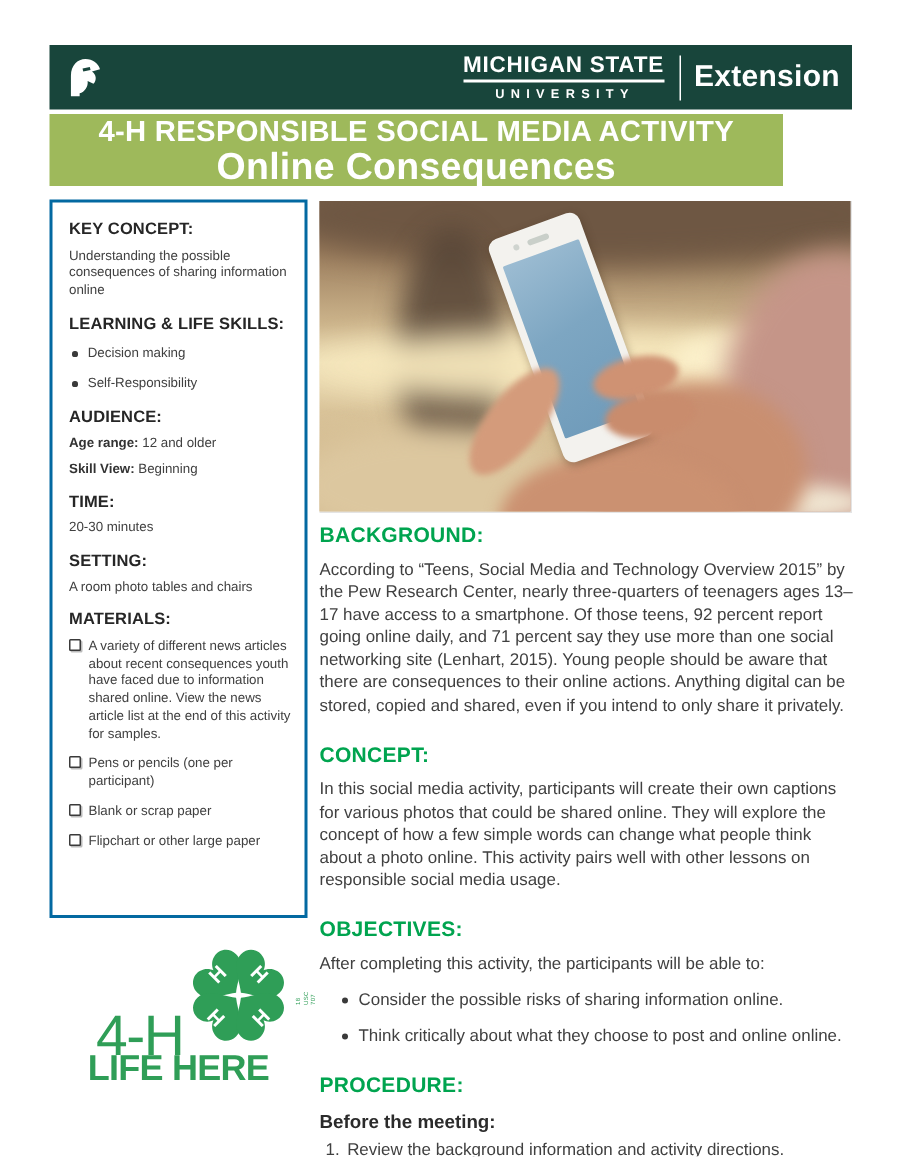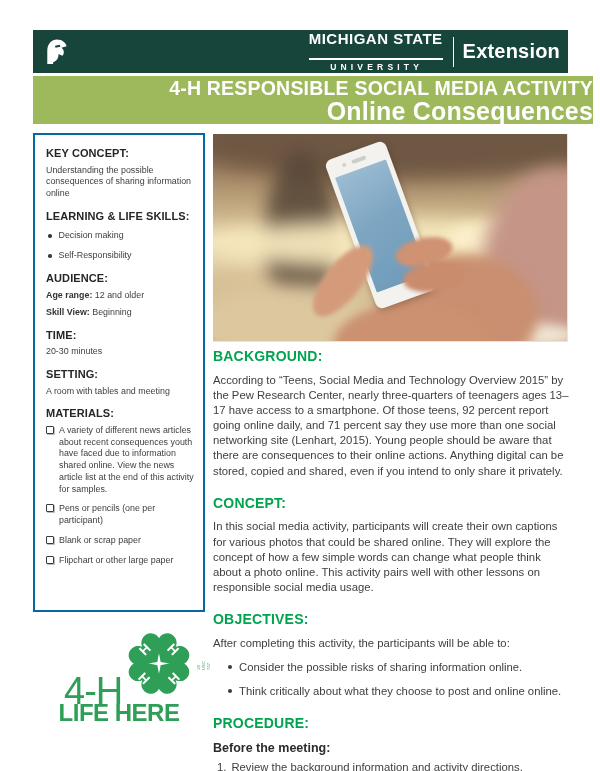--- a/index.html
+++ b/index.html
@@ -13,30 +13,30 @@
   
   .msu-bar {
     position:absolute; left:33px; top:30px; width:535px; height:43px;
     background:#18453B; display:flex; align-items:center;
   }
   .spartan { position:absolute; left:7px; top:6px; width:32px; height:31px; }
   .msu-right { position:absolute; right:8px; top:0; height:43px; display:flex; align-items:center; }
   .msu-wordmark { text-align:center; color:#fff; }
   .msu-line1 {
     font-size:15px; font-weight:bold; letter-spacing:0.5px;
-    border-bottom:2px solid #fff; padding-bottom:11px; line-height:1.05;
+    border-bottom:2px solid #fff; padding-bottom:1px; line-height:1.05;
   }
   .msu-line2 { font-size:8.5px; font-weight:bold; letter-spacing:4.2px; margin-top:2px; text-indent:2px; }
   .msu-divider { width:1px; height:30px; background:#fff; margin:0 9px 0 10px; }
   .msu-extension { color:#fff; font-size:20px; font-weight:bold; letter-spacing:0.2px; }
 
   
   .banner {
-    position:absolute; left:33px; top:76px; width:560px; height:48px;
-    background:#9EB95B; color:#fff; text-align:right;
+    position:absolute; left:33px; top:76px; width:489px; height:48px;
+    background:#9EB95B; color:#fff; text-align:center;
   }
   .banner-line1 { font-size:19.5px; font-weight:bold; line-height:1.1; margin-top:2px; letter-spacing:0.2px; }
   .banner-line2 { font-size:25px; font-weight:bold; line-height:1.0; letter-spacing:0.2px; }
 
   
   .sidebar {
     position:absolute; left:33px; top:133px; width:172px; height:479px;
     border:2px solid #0369a1; background:#fff; padding:11px 7px 10px 11px;
     color:#404040; font-size:8.9px; line-height:1.32;
   }
@@ -152,21 +152,21 @@
     </div>
 
     <div class="sb-h">AUDIENCE:</div>
     <div class="sb-kv"><b>Age range:</b><span> 12 and older</span></div>
     <div class="sb-kv"><b>Skill View:</b><span> Beginning</span></div>
 
     <div class="sb-h">TIME:</div>
     <div class="sb-p">20-30 minutes</div>
 
     <div class="sb-h">SETTING:</div>
-    <div class="sb-p">A room with tables and meeting</div>
+    <div class="sb-p">A room photo tables and chairs</div>
 
     <div class="sb-h">MATERIALS:</div>
     <div class="mat-item">
       <span class="checkbox"></span>
       <span>A variety of different news articles about recent consequences youth have faced due to information shared online. View the news article list at the end of this activity for samples.</span>
     </div>
     <div class="mat-item">
       <span class="checkbox"></span>
       <span>Pens or pencils (one per participant)</span>
     </div>

